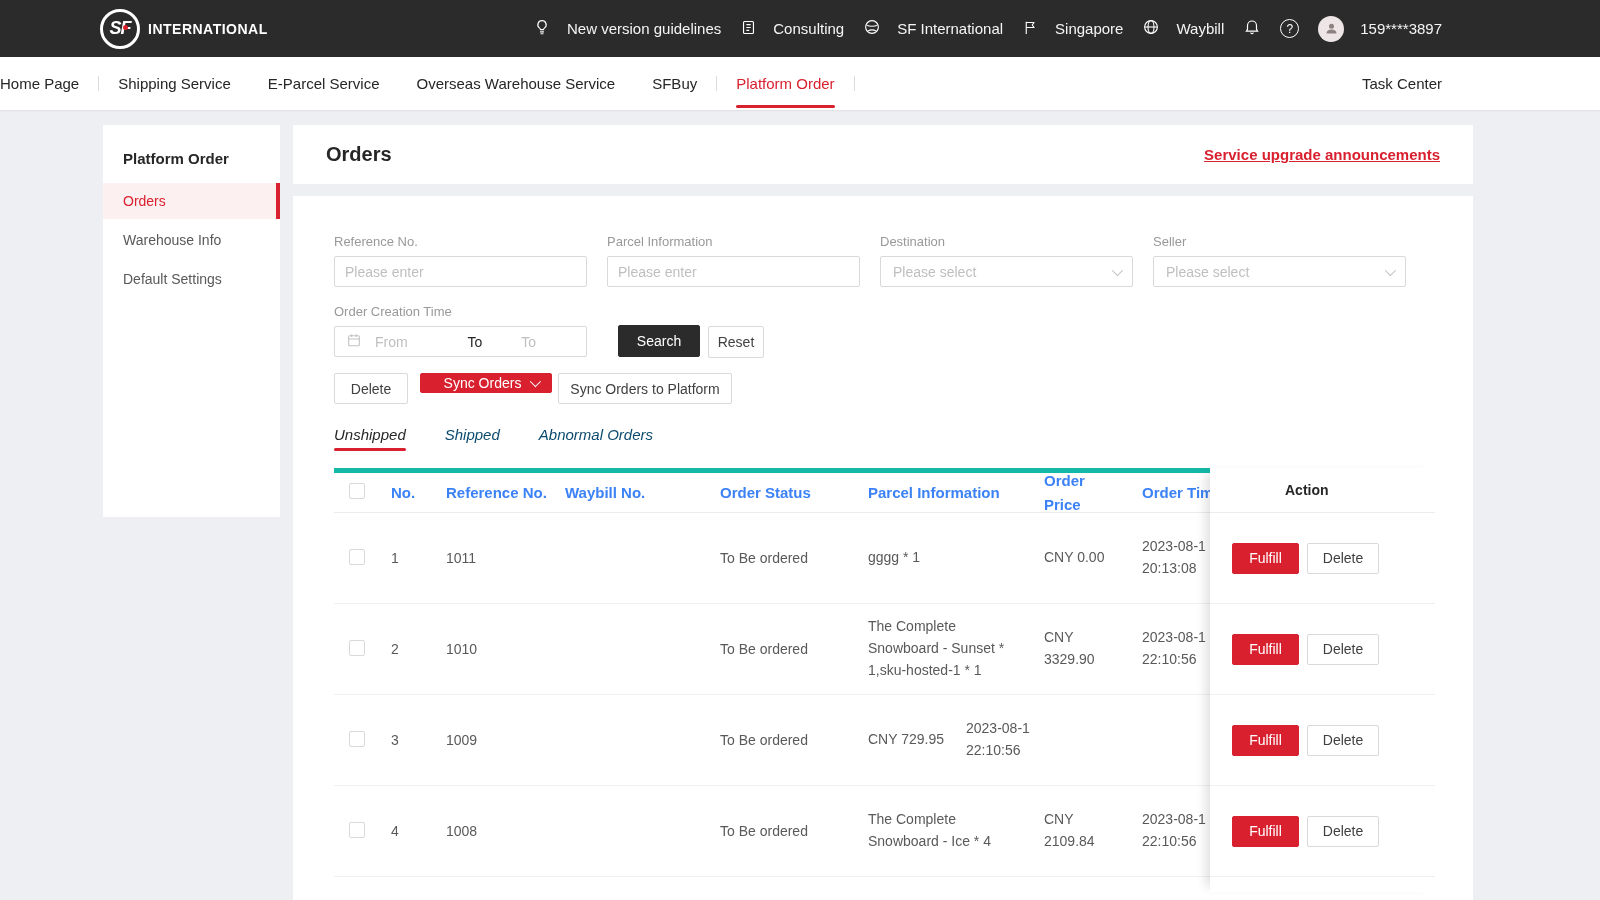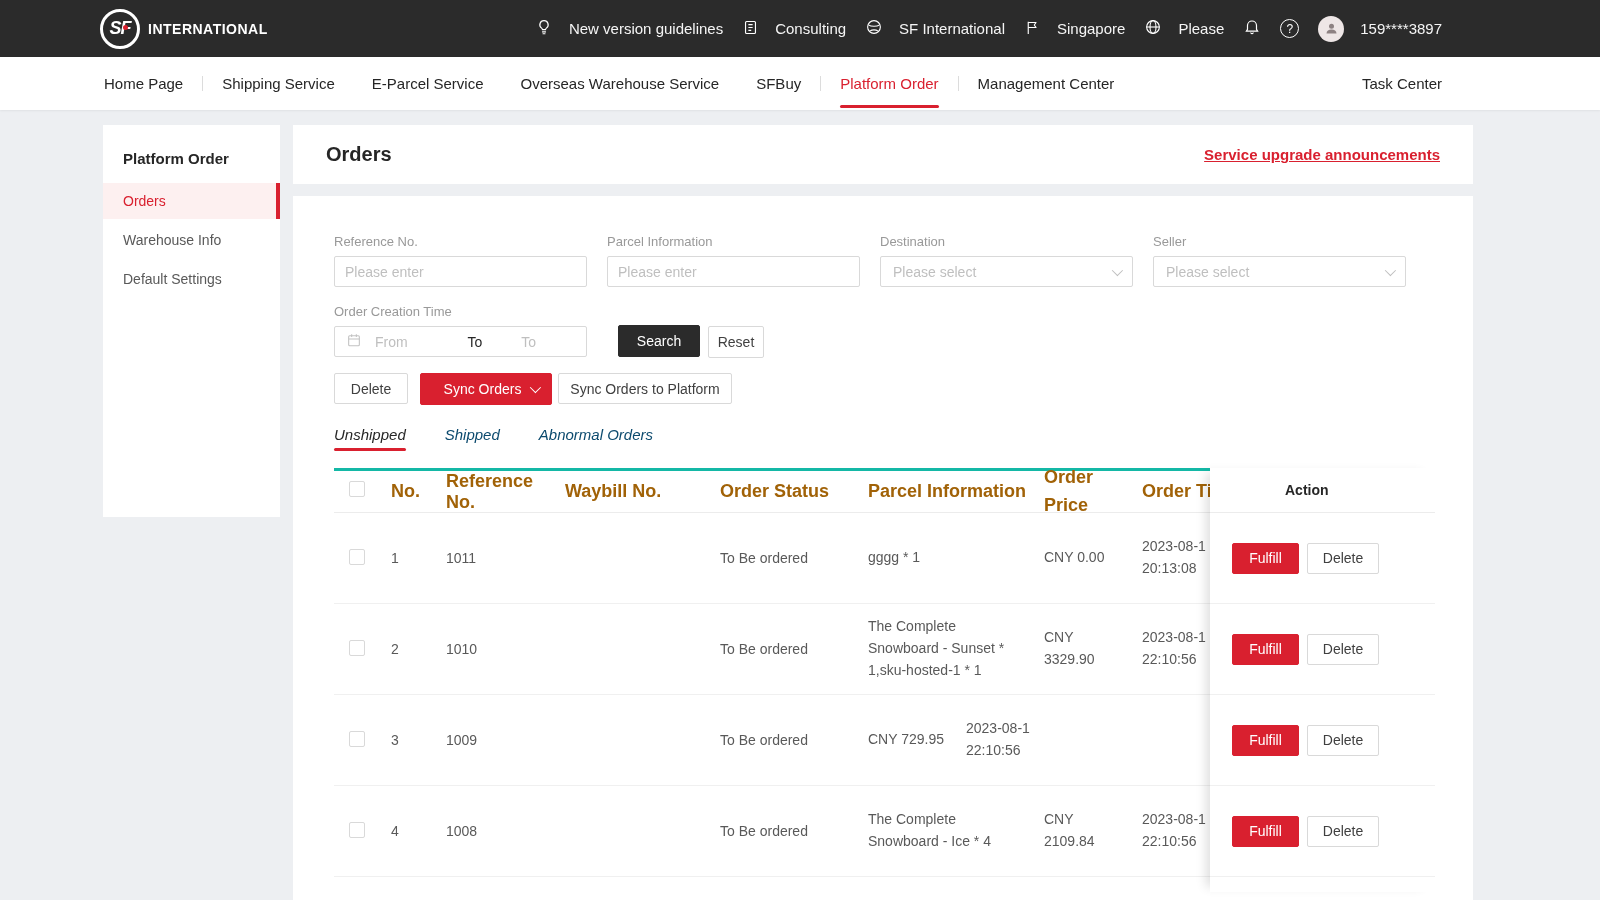--- a/index.html
+++ b/index.html
@@ -25,21 +25,21 @@
   .tb-item { display:flex; align-items:center; gap:16px; cursor:pointer; white-space:nowrap; }
   .help-circ { width:19px; height:19px; border:1.6px solid #fff; border-radius:50%;
     display:inline-flex; align-items:center; justify-content:center; font-size:12px; color:#fff; }
   .avatar { width:26px; height:26px; border-radius:50%; background:#eee6e6;
     display:inline-flex; align-items:center; justify-content:center; }
   .phone { font-size:15px; }
   
   .nav { position:absolute; top:57px; left:0; width:1600px; height:53px; background:#fff;
     display:flex; align-items:center; font-size:15px; color:#262626;
     box-shadow:0 1px 2px rgba(0,0,0,.06); }
-  .nav-items { display:flex; align-items:center; margin-left:104px; height:100%; }
+  .nav-items { display:flex; align-items:center; height:100%; }
   .nav-item { margin-right:37px; cursor:pointer; height:100%; display:flex;
     align-items:center; position:relative; white-space:nowrap; }
   .nav-item.active { color:#d9202f; }
   .nav-item.active::after { content:""; position:absolute; left:0; right:0; bottom:2px;
     height:3px; border-radius:2px; background:#d9202f; }
   .nav-sep { width:1px; height:15px; background:#dcdcdc; margin-left:-18px; margin-right:19px; }
   .nav-right { margin-left:auto; margin-right:158px; cursor:pointer; }
   
   .sidebar { position:absolute; left:103px; top:125px; width:177px; height:392px; background:#fff; }
   .sidebar-title { font-size:15px; font-weight:bold; padding:25px 0 13px 20px; }
@@ -73,34 +73,34 @@
   .dr-sep { color:#262626; }
   .dr-to { flex:1; text-align:center; color:#bfbfbf; }
   .btn { display:inline-flex; align-items:center; justify-content:center; border-radius:2px;
     font-size:14px; cursor:pointer; border:1px solid #d9d9d9; background:#fff; color:#404040;
     font-family:"Liberation Sans","DejaVu Sans",sans-serif; }
   .btn-search { position:absolute; left:325px; top:129px; width:82px; height:32px;
     background:#2b2b2b; border-color:#2b2b2b; color:#fff; }
   .btn-reset { position:absolute; left:415px; top:130px; width:56px; height:32px; }
   .time-col { position:absolute; left:41px; top:108px; width:253px; }
   .btn-delete { position:absolute; left:41px; top:177px; width:74px; height:31px; }
-  .btn-sync { position:absolute; left:127px; top:177px; width:132px; height:32px;
+  .btn-sync { position:absolute; left:127px; top:177px; width:132px; height:20px;
     background:#d9202f; border-color:#d9202f; color:#fff; gap:9px;padding-left:16px; }
   .btn-sync-platform { position:absolute; left:265px; top:177px; width:174px; height:31px; }
   
   .tabs { position:absolute; left:41px; top:221px; display:flex; font-size:15px; height:34px;font-style:italic; }
   .tab { margin-right:39px; color:#0c4a6e; cursor:pointer; position:relative;
     display:flex; align-items:center; }
   .tab.active { color:#262626; }
   .tab.active::after { content:""; position:absolute; left:0; right:0; bottom:0; height:3px;
     background:#d9202f; border-radius:2px; }
   
   .table { position:absolute; left:41px; top:272px; width:1101px; height:432px; }
-  .t-header { display:flex; align-items:center; height:45px; border-top:3px solid #14b8a6;
-    border-bottom:1px solid #ececec; font-size:18px; font-weight:bold; color:#a16207; }
+  .t-header { display:flex; align-items:center; height:45px; border-top:5px solid #14b8a6;
+    border-bottom:1px solid #ececec; font-size:15px; font-weight:bold; color:#3b82f6; }
   .t-row { display:flex; align-items:center; height:91px; border-bottom:1px solid #f0f0f0;
     font-size:14px; color:#595959; }
   .c-cb { width:57px; padding-left:15px; }
   .c-no { width:55px; }
   .c-ref { width:119px; }
   .c-way { width:155px; }
   .c-status { width:148px; }
   .c-parcel { width:176px; padding-right:14px; line-height:1.55; }
   .c-price { width:98px; padding-right:22px; line-height:1.55; }
   .c-time { flex:1; line-height:1.55; }
@@ -155,21 +155,21 @@
             <path d="M6 5h11l-2.5 3.5L17 12H6"></path>
           </svg></span>
       <span>Singapore</span>
     </span>
     <span class="tb-item">
       <span><svg width="18" height="18" viewBox="0 0 24 24" fill="none" stroke="#fff" stroke-width="1.5">
             <circle cx="12" cy="12" r="8.5"></circle>
             <ellipse cx="12" cy="12" rx="4" ry="8.5"></ellipse>
             <path d="M3.5 12h17"></path>
           </svg></span>
-      <span>Please</span>
+      <span>Waybill</span>
     </span>
     <span class="tb-item">
       <span><svg width="18" height="18" viewBox="0 0 24 24" fill="none" stroke="#fff" stroke-width="1.6" stroke-linecap="round">
             <path d="M12 4a6 6 0 0 0-6 6v5l-1.5 2.5h15L18 15v-5a6 6 0 0 0-6-6z"></path>
             <path d="M10.5 20a1.8 1.8 0 0 0 3 0"></path>
           </svg></span>
     </span>
     <span class="tb-item">
       <span class="help-circ">?</span>
     </span>
@@ -189,21 +189,20 @@
   <div class="nav-items">
     <span class="nav-item">Home Page</span>
     <span class="nav-sep"></span>
     <span class="nav-item">Shipping Service</span>
     <span class="nav-item">E-Parcel Service</span>
     <span class="nav-item">Overseas Warehouse Service</span>
     <span class="nav-item">SFBuy</span>
     <span class="nav-sep"></span>
     <span class="nav-item active">Platform Order</span>
     <span class="nav-sep"></span>
-    <span class="nav-item">Management Center</span>
   </div>
   <span class="nav-right">Task Center</span>
 </div>
 
 <div class="sidebar">
   <div class="sidebar-title">Platform Order</div>
   <div class="side-item active">Orders</div>
   <div class="side-item">Warehouse Info</div>
   <div class="side-item">Default Settings</div>
 </div>

